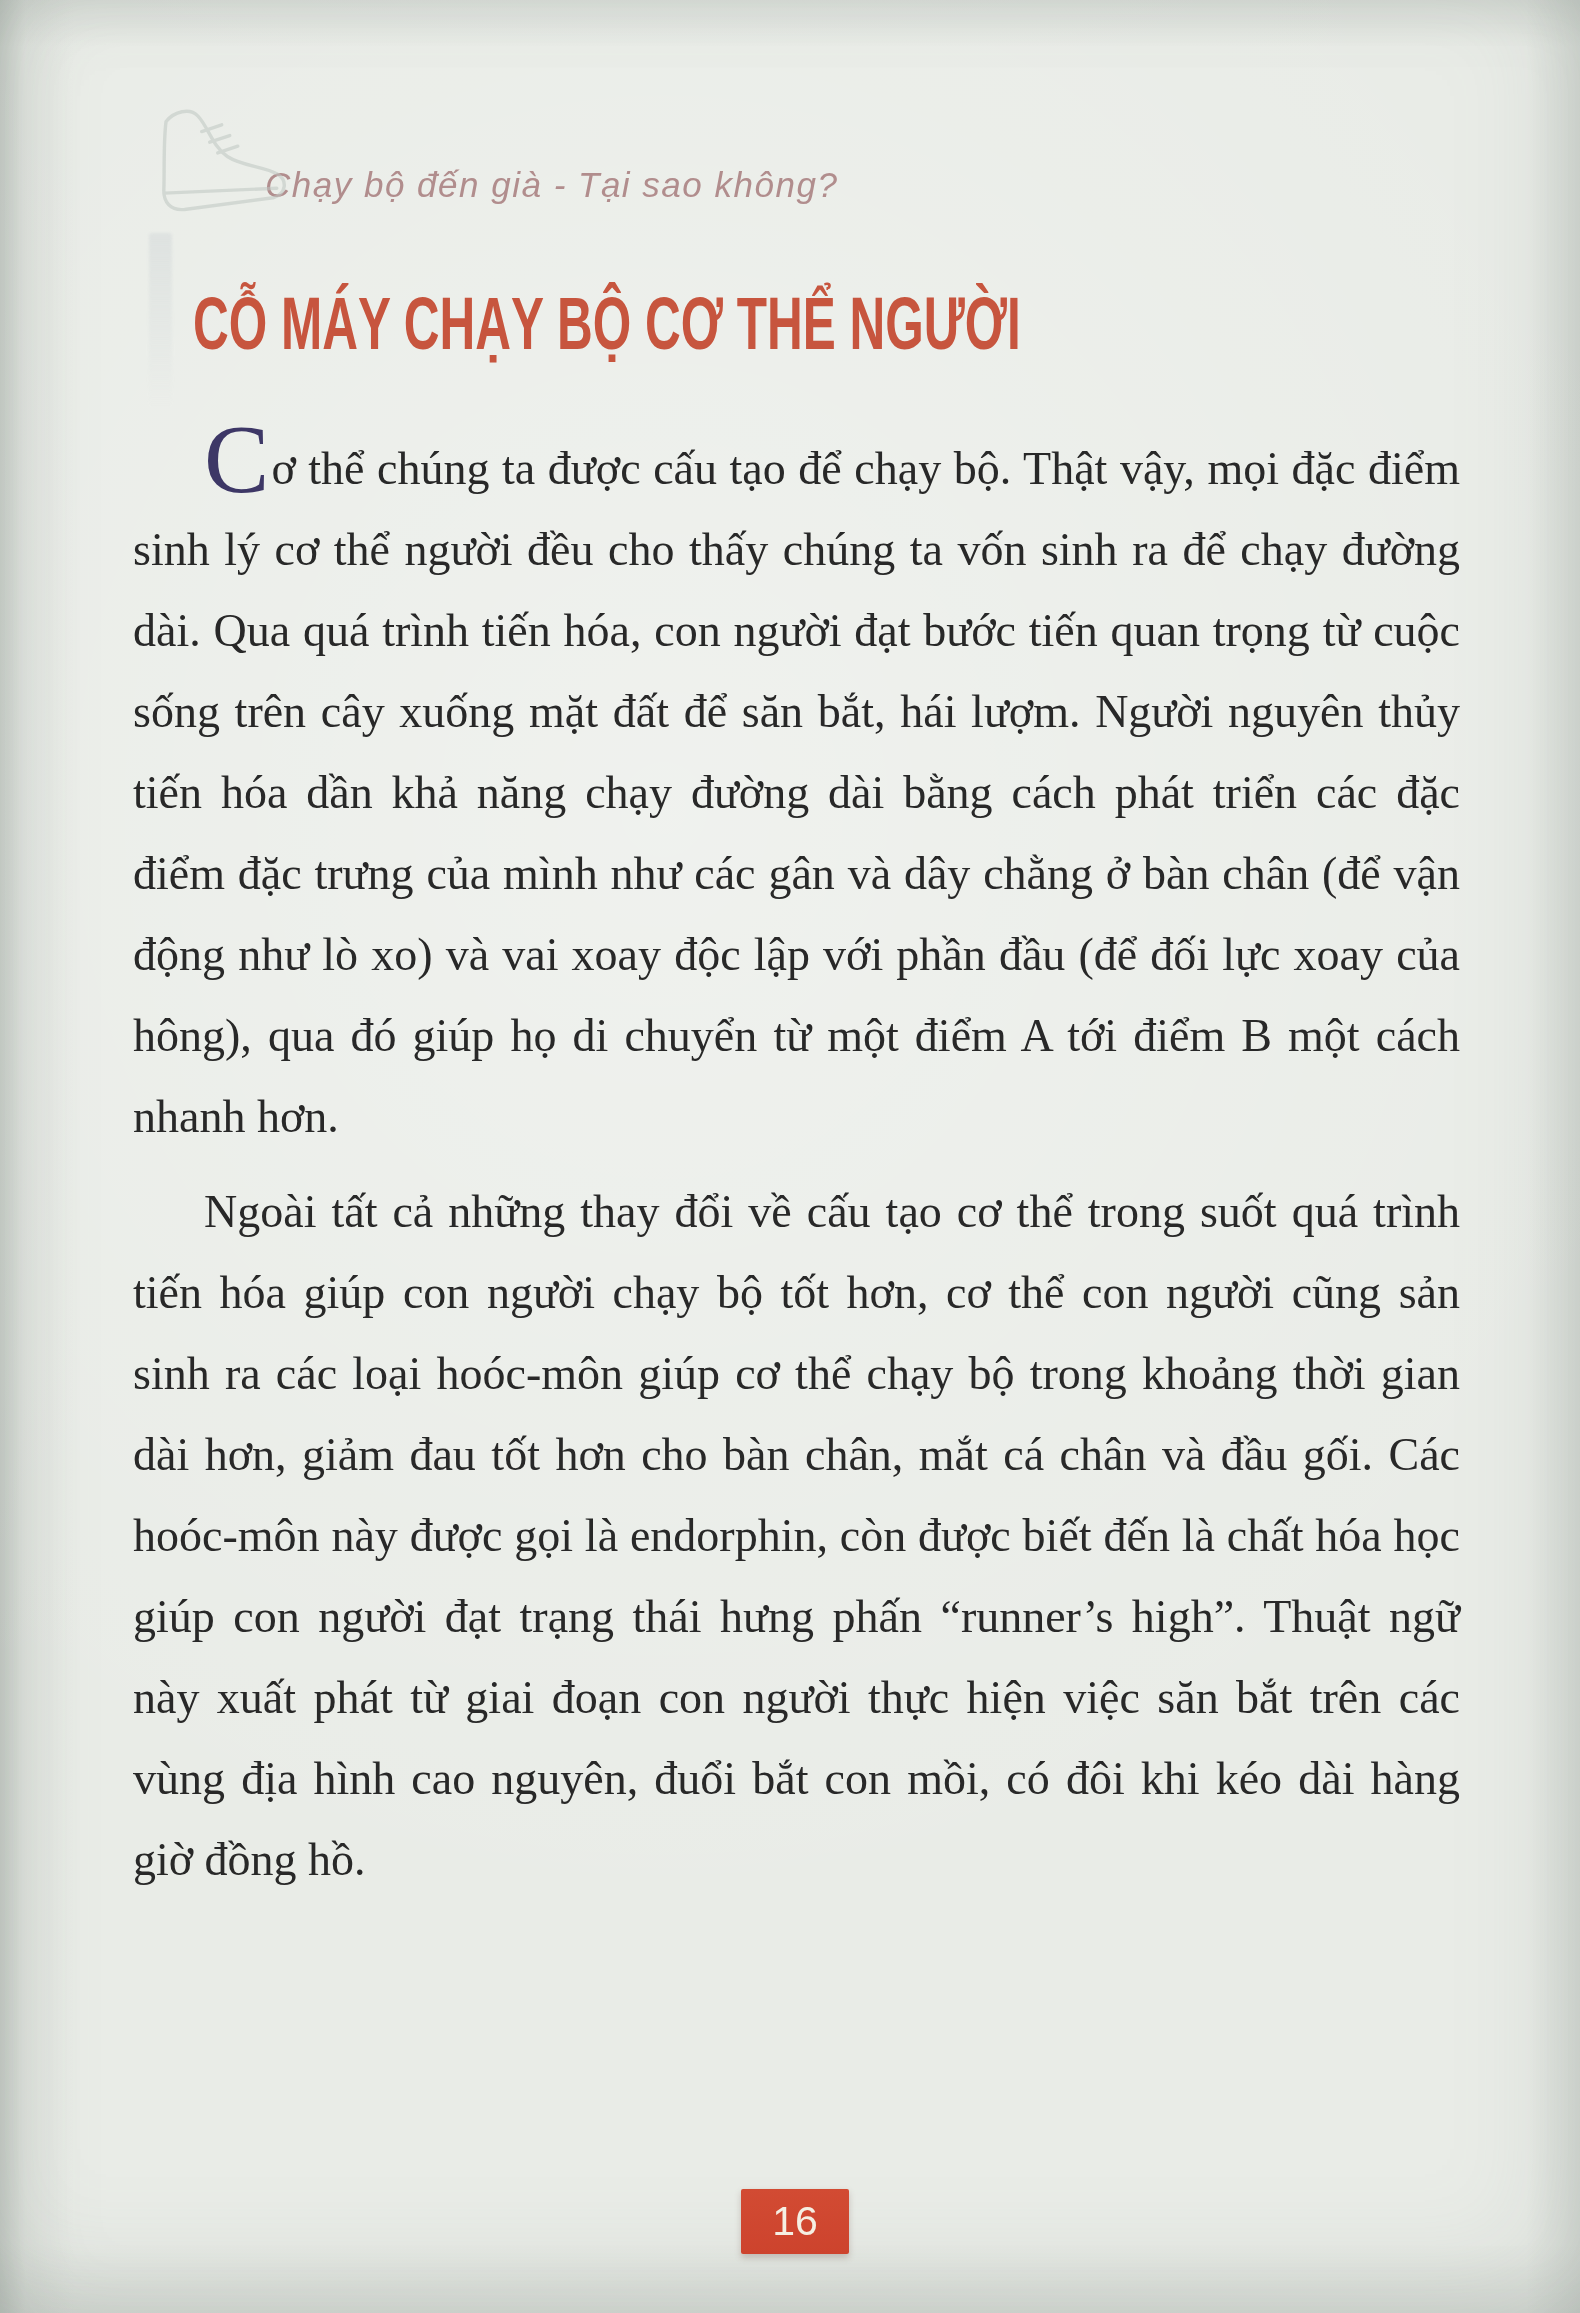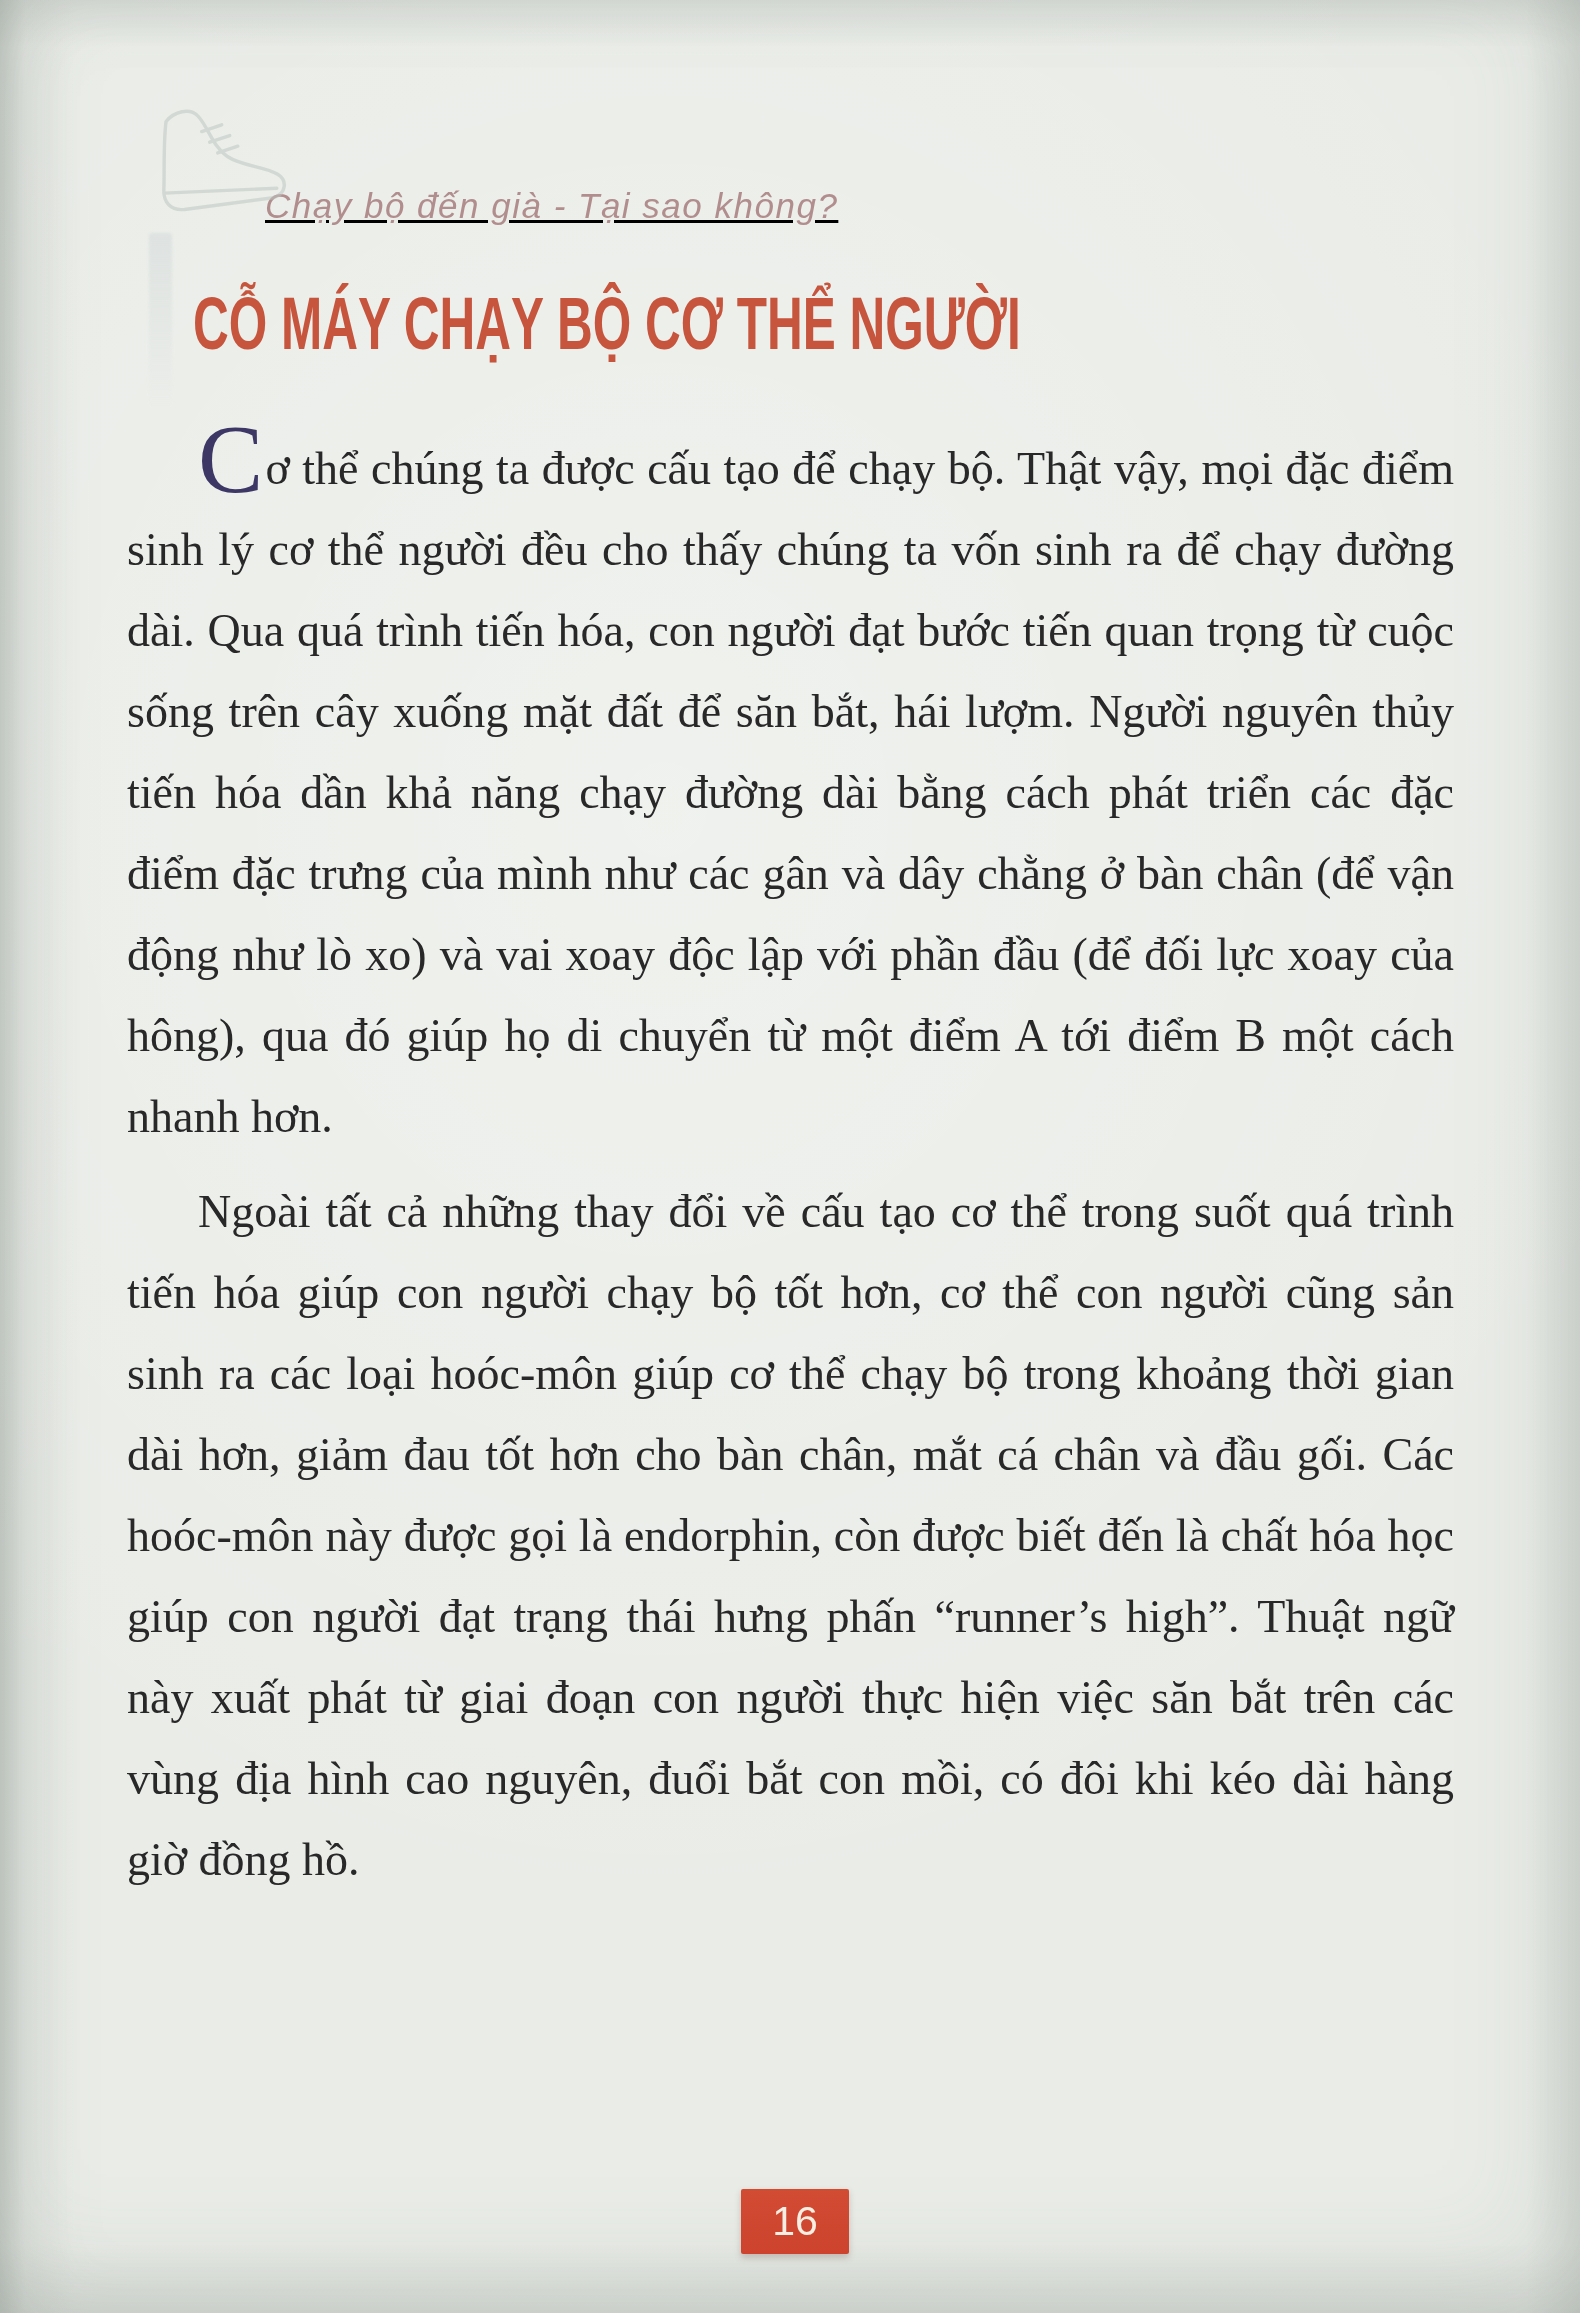--- a/index.html
+++ b/index.html
@@ -23,22 +23,21 @@
     box-shadow: inset -24.5px -34px 108px rgba(125,138,130,.16), inset 34px 0 78px rgba(125,138,130,.10);
     font-family: "Liberation Serif", "DejaVu Serif", serif;
   }
 
   
   .running-header {
     position: absolute;
     left: 145px;
     top: 94px;
     display: flex;
-    align-items: flex-end;
-    text-decoration: underline;
+    align-items: center;
   }
   .shoe-icon {
     display: inline-block;
     width: 149px;
     height: 129px;
     transform: rotate(-6deg);
     opacity: .55;
   }
   .running-header-text {
     font-family: "Liberation Sans", "DejaVu Sans", sans-serif;
@@ -78,21 +77,21 @@
     letter-spacing: 0;
     color: var(--chapter-title, #c7553e);
     transform: scaleX(.66);
     transform-origin: left center;
     white-space: nowrap;
   }
 
   
   .body-text {
     position: absolute;
-    left: 127px;
+    left: 133px;
     top: 428px;
     width: 1327px;
     font-size: 46px;
     line-height: 81px;
     color: var(--body-text, #282828);
     text-align: justify;
   }
   .body-text p {
     margin: 0 0 13.7px 0;
     text-indent: 71px;

